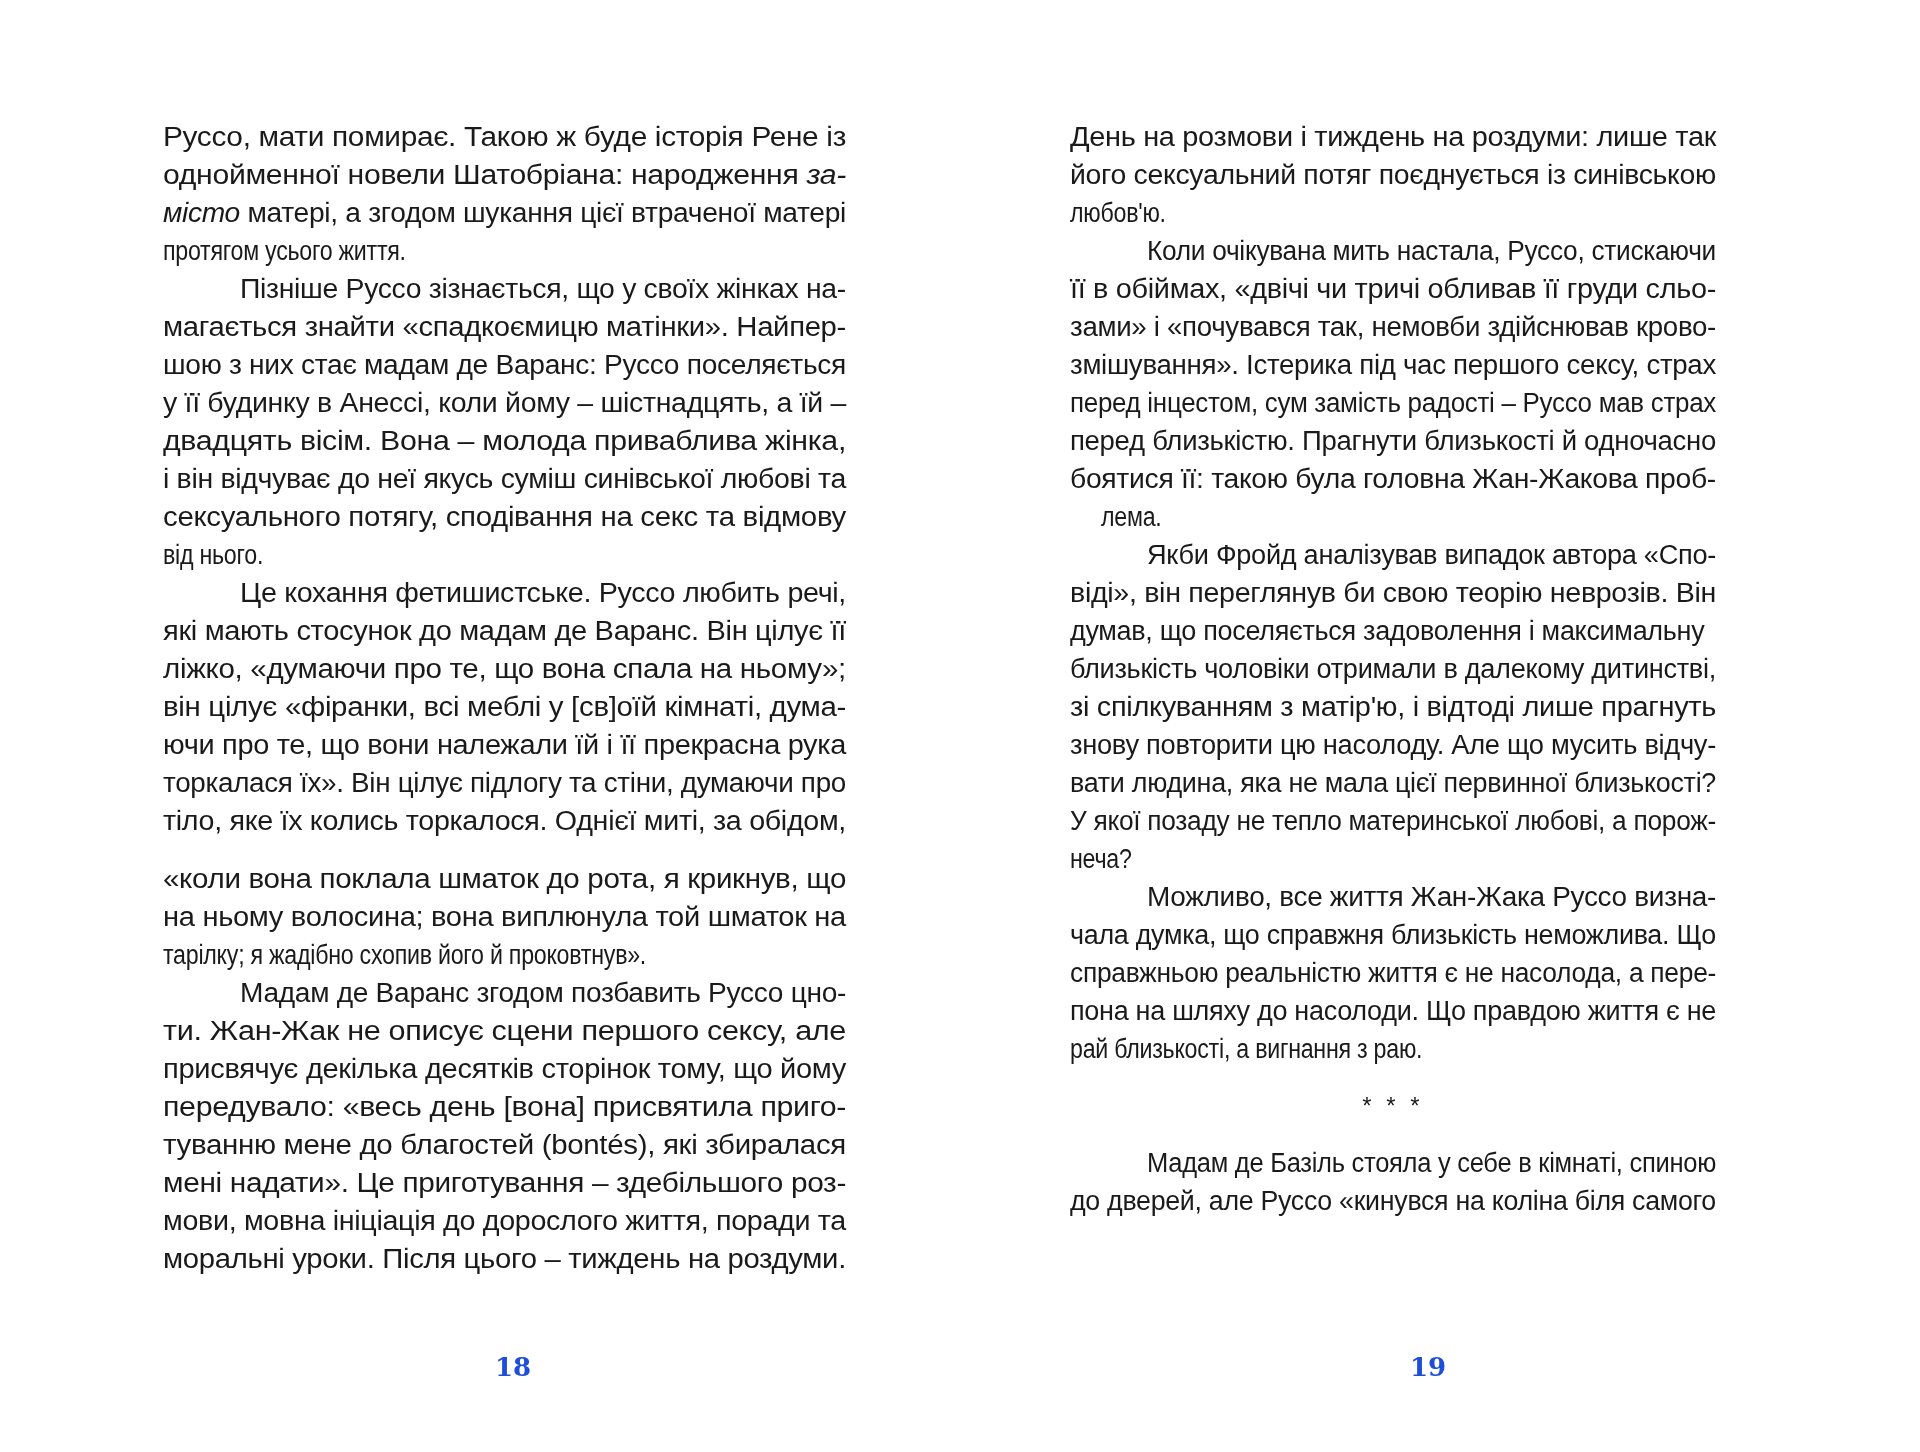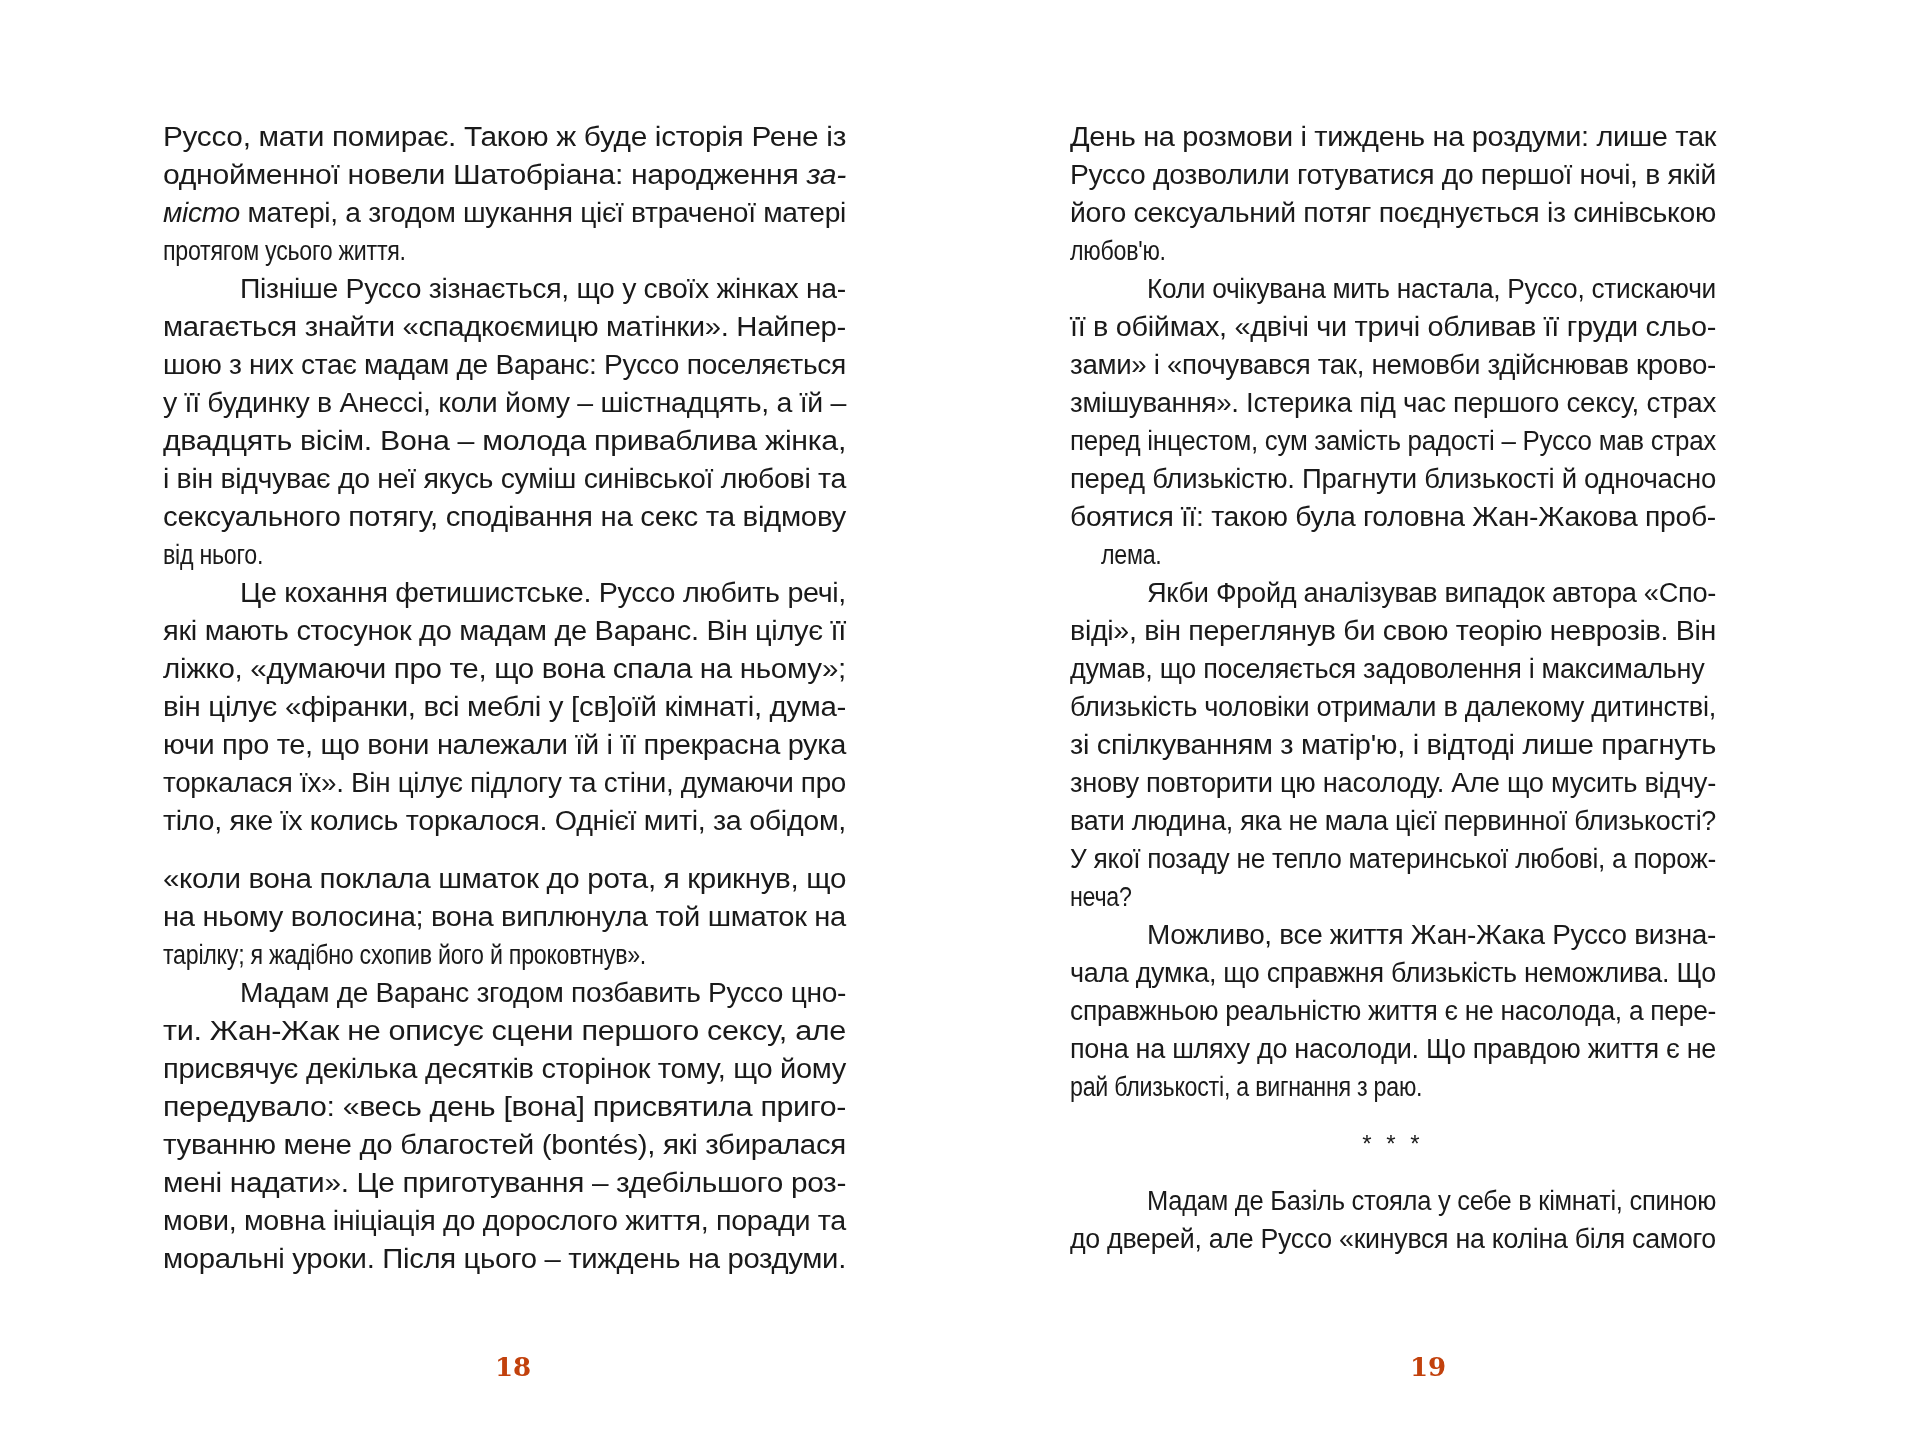--- a/index.html
+++ b/index.html
@@ -60,21 +60,21 @@
     text-align: center;
     font-size: 24px;
     letter-spacing: 4px;
   }
   .page-number {
     position: absolute;
     top: 1352px;
     font-family: "DejaVu Serif", "Liberation Serif", serif;
     font-weight: bold;
     font-size: 26px;
-    color: #c2410c;
+    color: #1d4ed8;
   }
   .page.left .page-number { left: 495px; }
   .page.right .page-number { left: 450px; }
 </style>
 </head>
 <body>
 
 <div class="page left">
   <div class="column" id="left-col">
       <div class="line" style="text-align: left; text-align-last: left;"><span class="inner" style="transform: scaleX(1.1057);">Руссо, мати помирає. Такою ж буде історія Рене із</span></div>
@@ -107,21 +107,20 @@
       <div class="line" style="text-align: left; text-align-last: left;"><span class="inner" style="transform: scaleX(1.1037);">мені надати». Це приготування – здебільшого роз-</span></div>
       <div class="line" style="text-align: left; text-align-last: left;"><span class="inner" style="transform: scaleX(1.0621);">мови, мовна ініціація до дорослого життя, поради та</span></div>
       <div class="line" style="text-align: left; text-align-last: left;"><span class="inner" style="transform: scaleX(1.0846);">моральні уроки. Після цього – тиждень на роздуми.</span></div>
     </div>
   <div class="page-number">18</div>
 </div>
 
 <div class="page right">
   <div class="column" id="right-col">
       <div class="line" style="text-align: left; text-align-last: left;"><span class="inner" style="transform: scaleX(1.0718);">День на розмови і тиждень на роздуми: лише так</span></div>
-      <div class="line" style="text-align: left; text-align-last: left;"><span class="inner" style="transform: scaleX(1.0477);">Руссо дозволили готуватися до першої ночі, в якій</span></div>
       <div class="line" style="text-align: left; text-align-last: left;"><span class="inner" style="transform: scaleX(1.0532);">його сексуальний потяг поєднується із синівською</span></div>
       <div class="line last" style="text-align: left; text-align-last: left;"><span class="inner" style="transform: scaleX(0.86);">любов'ю.</span></div>
       <div class="line indent" style="text-align: left; text-align-last: left;"><span class="inner" style="transform: scaleX(0.9732);">Коли очікувана мить настала, Руссо, стискаючи</span></div>
       <div class="line" style="text-align: left; text-align-last: left;"><span class="inner" style="transform: scaleX(1.0693);">її в обіймах, «двічі чи тричі обливав її груди сльо-</span></div>
       <div class="line" style="text-align: left; text-align-last: left;"><span class="inner" style="transform: scaleX(1.0249);">зами» і «почувався так, немовби здійснював крово-</span></div>
       <div class="line" style="text-align: left; text-align-last: left;"><span class="inner" style="transform: scaleX(1.0252);">змішування». Істерика під час першого сексу, страх</span></div>
       <div class="line" style="text-align: left; text-align-last: left;"><span class="inner" style="transform: scaleX(0.9608);">перед інцестом, сум замість радості – Руссо мав страх</span></div>
       <div class="line" style="text-align: left; text-align-last: left;"><span class="inner" style="transform: scaleX(1.0199);">перед близькістю. Прагнути близькості й одночасно</span></div>
       <div class="line" style="text-align: left; text-align-last: left;"><span class="inner" style="transform: scaleX(1.049);">боятися її: такою була головна Жан-Жакова проб-</span></div>
       <div class="line last" style="text-align: left; text-align-last: left; margin-left: 31px;"><span class="inner" style="transform: scaleX(0.86);">лема.</span></div>

